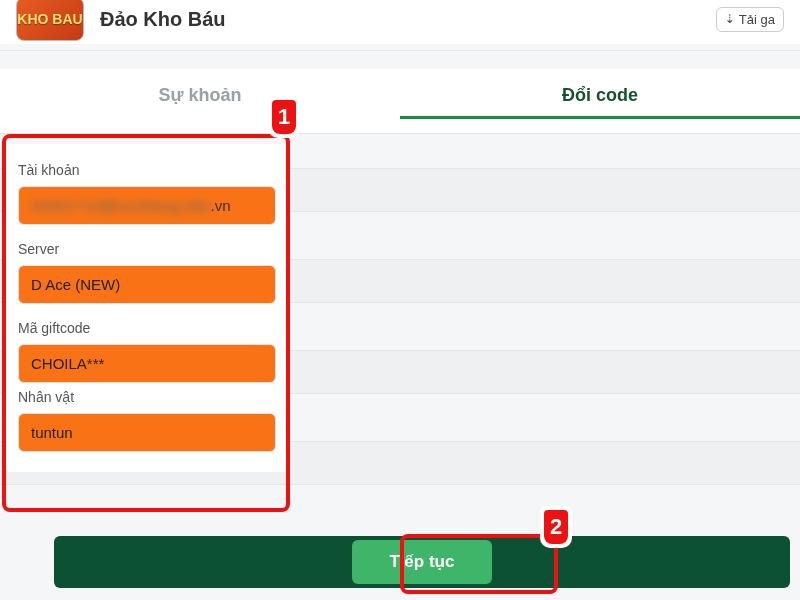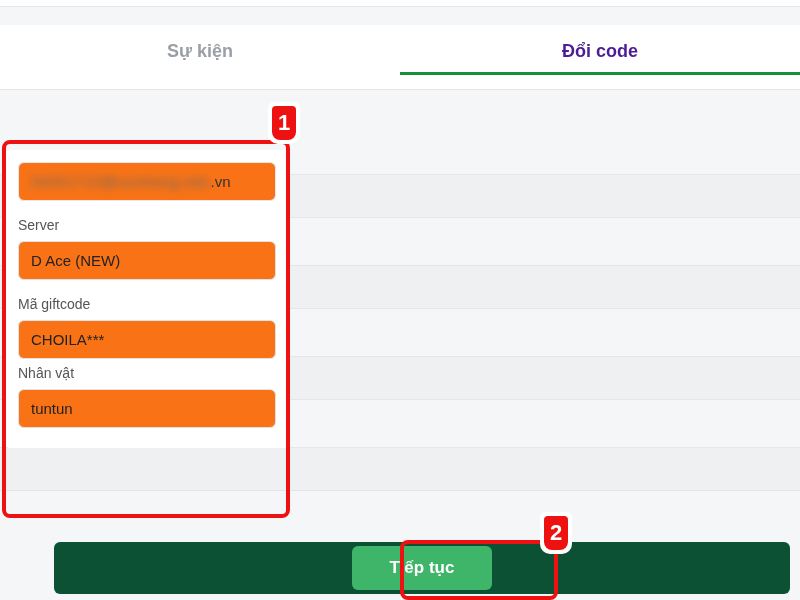--- a/index.html
+++ b/index.html
@@ -9,21 +9,21 @@
   
   .header { display: flex; align-items: center; padding: 0 16px; height: 44px; background: #fff; }
   .app-icon { width: 68px; height: 44px; border-radius: 8px; background: linear-gradient(135deg,#e85c20,#c53a14); border:1px solid #bbb; display:flex; align-items:center; justify-content:center; font-weight:700; font-size:14px; color:#fbe06b; text-shadow:0 1px 1px rgba(0,0,0,.4); overflow:hidden; margin-right:16px; margin-top:-6px;}
   .app-title { font-size: 20px; font-weight: 600; color:#333; margin-top:-6px;}
   .download { margin-left:auto; border:1px solid #ccc; border-radius:6px; padding:4px 8px; font-size:13px; color:#444; background:#fff; display:flex; align-items:center; gap:4px; margin-top:-6px;}
   .dl-icon { font-size:12px; }
 
   
   .tabs { display:flex; justify-content:space-around; border-bottom:1px solid #e5e5e5; background:#fff; margin-top: 18px; }
   .tab { flex:1; text-align:center; padding:16px 0 14px; font-size:18px; color:#9aa0a6; font-weight:600; cursor:pointer; }
-  .tab.active { color:#4c1d95; }
+  .tab.active { color:#14532d; }
   .tab.active .tab-underline { display:block; }
   .tab-underline { display:none; height:3px; background:#1a8f3b; margin-top:10px; width:100%; }
   .form-card { width:286px; margin:4px 0 0 4px; background:#fff; border-radius:6px; padding: 12px 14px 4px 14px; position:relative; }
   .field-label { font-size:14px; color:#555; margin:6px 0 8px; }
   .field-box { width:100%; border:1px solid #e2e2e2; border-radius:6px; padding:10px 12px; font-size:15px; color:#222; background:#f97316; }
   .readonly-box { background:#f97316; border-color:#e8e8e8; color:#333; display:flex; align-items:center; }
   .blurred { filter: blur(4px); color:#666; letter-spacing:0.5px; }
   .group { margin-bottom: 16px; }
 
   
@@ -50,44 +50,53 @@
   .hl2 { bottom:6px; left:400px; width:158px; height:60px; }
 
   
   .hdr-sep { height:1px; background:#e6e6e6; margin-top:6px;}
 </style>
 </head>
 <body>
 
 <div class="page">
 
+  <div class="header">
+    <div class="app-icon">KHO BAU</div>
+    <div class="app-title">Đảo Kho Báu</div>
+    <div class="download">
+      <span class="dl-icon">⇣</span>
+      <span>Tải ga</span>
+    </div>
+  </div>
   <div class="hdr-sep"></div>
 
   <div class="tabs">
     <div class="tab">
-      <span>Sự kiện</span>
+      <span>Sự khoản</span>
       
     </div>
     <div class="tab active">
       <span>Đổi code</span>
       <div class="tab-underline"></div>
     </div>
   </div>
 
   <div class="bg-rows">
     <div class="bg-row"></div>
     <div class="bg-row"></div>
     <div class="bg-row"></div>
     <div class="bg-row"></div>
   </div>
 
   <div class="form-layer">
     <div class="form-card">
 
       <div class="group">
+        <div class="field-label">Tài khoản</div>
         <div class="field-box readonly-box">
           <span class="blurred">04001710@uunhang.edu</span>
           <span>.vn</span>
         </div>
       </div>
 
       <div class="group">
         <div class="field-label">Server</div>
         <div class="field-box">D Ace (NEW)</div>
       </div>

